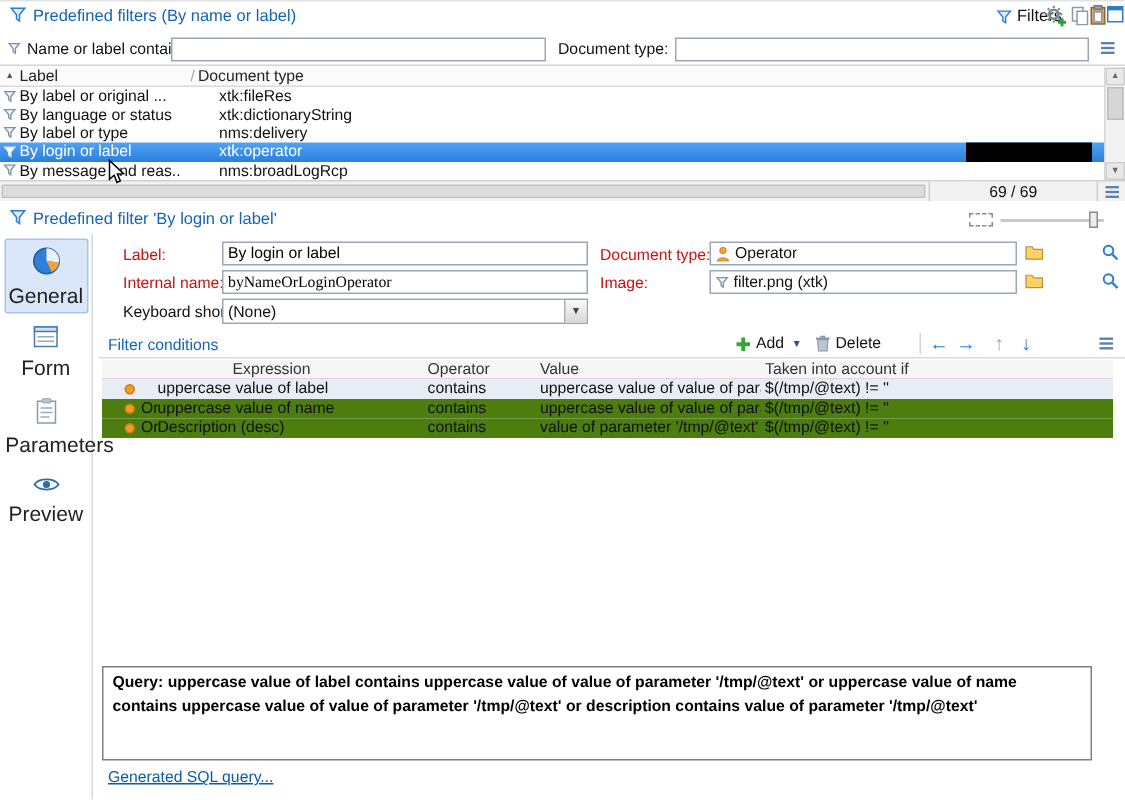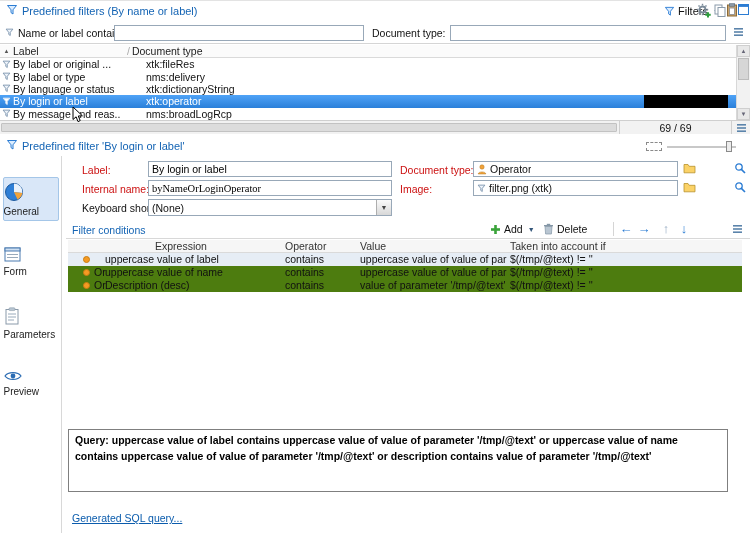--- a/index.html
+++ b/index.html
@@ -27,21 +27,21 @@
   .lrow.sel{background:linear-gradient(#4fa3f7,#2a7fd9);color:#fff}
   .hdr-sep{color:#aaa;margin:0 2px}
   .vscroll{display:flex;flex-direction:column;background:#f2f2f2;border-left:1px solid #d8d8d8}
   .sb-btn{height:12px;display:flex;align-items:center;justify-content:center;font-size:6px;color:#667;background:#e8e8e8;border:1px solid #cfcfcf}
   .sb-track{flex:1;position:relative}
   .sb-thumb{position:absolute;left:1px;right:1px;top:1px;height:22px;background:#d6d6d6;border:1px solid #bcbcbc}
   .statusbar{background:#f2f2f2;border-top:1px solid #cfcfcf}
   .hthumb{position:absolute;top:2px;height:9px;background:#dcdcdc;border:1px solid #c2c2c2;border-radius:1px}
   .countbox{position:absolute;top:0;height:13px;border-left:1px solid #cfcfcf;border-right:1px solid #cfcfcf;display:flex;align-items:center;justify-content:center;font-size:10.5px;background:#f2f2f2}
   .sidebar{border-right:1px solid #d8d8d8;background:#fff}
-  .stab{width:56px;margin:21px auto;padding:4px 0 3px;text-align:left;font-size:10px;color:#222;border:1px solid transparent;border-radius:2px;cursor:default}
+  .stab{width:56px;margin:3px auto;padding:4px 0 3px;text-align:center;font-size:14px;color:#222;border:1px solid transparent;border-radius:2px;cursor:default}
   .stab .slabel{display:block;margin-top:2px}
   .stab.sel{background:#d9e7f8;border-color:#a4c6e8}
   .condhdr-row{border-bottom:1px solid #d8d8d8}
   .cth{position:absolute;top:0;height:13px;font-size:10.5px;color:#333;white-space:nowrap}
   .crow{position:relative;height:13px;font-size:10.5px;background:#4d7c0f}
   .crow.sel{background:#e6edf5}
   .cc{position:absolute;top:0;height:13px;line-height:13px;white-space:nowrap;overflow:hidden}
   .dot{display:inline-block;width:7px;height:7px;border-radius:50%;background:#f59a23;border:1px solid #c87d12}
   .querybox{border:1px solid #7f7f7f;background:#fff;font-weight:bold;font-size:10.5px;line-height:1.5;padding:3px 6px;color:#000}
   .sqllink{color:#0b5cad;text-decoration:underline;font-size:10.5px;cursor:pointer}
@@ -150,31 +150,31 @@
         </span>
       <span class="llabel">By label or original ...</span>
       <span class="ltype">xtk:fileRes</span>
     </div>
     <div class="lrow">
       <span class="lfun">
           <svg width="9" height="9" viewBox="0 0 12 12">
             <path d="M1.5 1.5h9L7 5.8V10L5 8.6V5.8Z" fill="#eef4fb" stroke="#7a93ad" stroke-width="1.2"></path>
           </svg>
         </span>
-      <span class="llabel">By label or type</span>
-      <span class="ltype">nms:delivery</span>
+      <span class="llabel">By language or status</span>
+      <span class="ltype">xtk:dictionaryString</span>
     </div>
     <div class="lrow">
       <span class="lfun">
           <svg width="9" height="9" viewBox="0 0 12 12">
             <path d="M1.5 1.5h9L7 5.8V10L5 8.6V5.8Z" fill="#eef4fb" stroke="#7a93ad" stroke-width="1.2"></path>
           </svg>
         </span>
-      <span class="llabel">By language or status</span>
-      <span class="ltype">xtk:dictionaryString</span>
+      <span class="llabel">By label or type</span>
+      <span class="ltype">nms:delivery</span>
     </div>
     <div class="lrow sel">
       <span class="lfun">
           <svg width="9" height="9" viewBox="0 0 12 12">
             <path d="M1.5 1.5h9L7 5.8V10L5 8.6V5.8Z" fill="#fff" stroke="#dce8f5" stroke-width="1.2"></path>
           </svg>
         </span>
       <span class="llabel">By login or label</span>
       <span class="ltype">xtk:operator</span>
       <span class="abs" style="left:644px;top:0;width:84px;height:12.4px;background:#000"></span>
@@ -396,16 +396,16 @@
     <div class="crow">
       <span class="abs dot" style="left:15px;top:2.5px"></span>
       <span class="cc" style="left:26px;width:12px">Or</span>
       <span class="cc" style="left:37px;width:175px">Description (desc)</span>
       <span class="cc" style="left:217px;width:72px">contains</span>
       <span class="cc" style="left:292px;width:147px">value of parameter '/tmp/@text'</span>
       <span class="cc" style="left:442px;width:225px">$(/tmp/@text) != ''</span>
     </div>
   </div>
 
-  <div class="abs querybox" style="left:68px;top:428px;width:660px;height:63px">Query: uppercase value of label contains uppercase value of value of parameter '/tmp/@text' or uppercase value of name contains uppercase value of value of parameter '/tmp/@text' or description contains value of parameter '/tmp/@text'</div>
+  <div class="abs querybox" style="left:68px;top:443px;width:660px;height:63px">Query: uppercase value of label contains uppercase value of value of parameter '/tmp/@text' or uppercase value of name contains uppercase value of value of parameter '/tmp/@text' or description contains value of parameter '/tmp/@text'</div>
   <a class="abs sqllink" style="left:72px;top:511px">Generated SQL query...</a>
 
 </div>
 
 </body></html>

